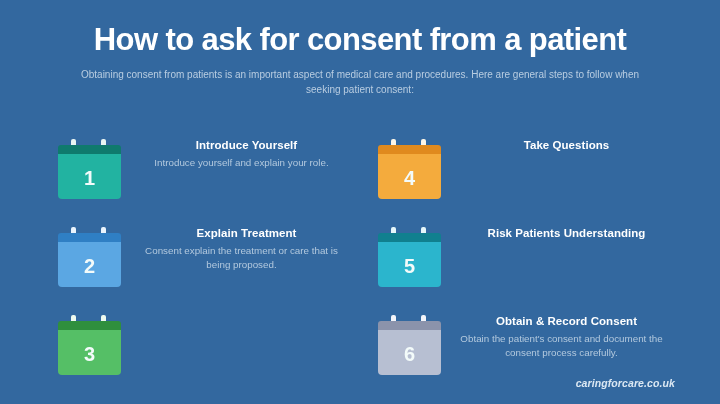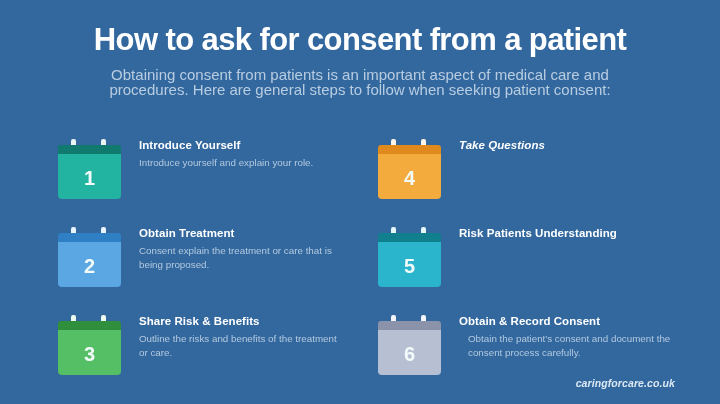--- a/index.html
+++ b/index.html
@@ -32,21 +32,21 @@
     margin: 0;
     font-size: 31px;
     line-height: 36px;
     font-weight: bold;
     letter-spacing: -0.6px;
     color: #ffffff;
   }
   .poster-subtitle {
     margin: 9px auto 16px auto;
     width: 566px;
-    font-size: 15px;
+    font-size: 10px;
     line-height: 15px;
     color: #b9cde1;
     font-weight: normal;
   }
 
   
   .steps-grid {
     position: absolute;
     top: 133px;
     left: 58px;
@@ -114,20 +114,21 @@
     line-height: 1;
     padding-top: 2px;
   }
 
   
   .step-text {
     padding-left: 18px;
     padding-top: 5px;
     flex: 1 1 auto;
     min-width: 0;
+    text-align: center;
   }
   .step-heading {
     margin: 0;
     font-size: 11.5px;
     font-weight: bold;
     color: #ffffff;
     line-height: 14px;
     letter-spacing: 0.05px;
   }
   .step-desc {
@@ -184,37 +185,37 @@
         <div class="cal-rings">
           <span class="cal-ring left" style="background: rgb(253, 246, 232);"></span>
           <span class="cal-ring right" style="background: rgb(253, 246, 232);"></span>
         </div>
         <div class="cal-head" style="background: rgb(224, 138, 30);"></div>
         <div class="cal-body" style="background: rgb(244, 171, 61);">
           <span class="cal-number" style="color: rgb(243, 251, 250);">4</span>
         </div>
       </div>
       <div class="step-text">
-        <p class="step-heading" style="color: rgb(255, 255, 255); font-style: italic;">Take Questions</p>
+        <p class="step-heading" style="color: rgb(255, 255, 255);">Take Questions</p>
       </div>
     </div>
 
     <div class="step-card">
       <div class="cal-icon">
         <div class="cal-rings">
           <span class="cal-ring left" style="background: rgb(234, 244, 253);"></span>
           <span class="cal-ring right" style="background: rgb(234, 244, 253);"></span>
         </div>
         <div class="cal-head" style="background: rgb(47, 127, 196);"></div>
         <div class="cal-body" style="background: rgb(91, 167, 227);">
           <span class="cal-number" style="color: rgb(243, 251, 250);">2</span>
         </div>
       </div>
       <div class="step-text">
-        <p class="step-heading" style="color: rgb(255, 255, 255);">Obtain Treatment</p>
+        <p class="step-heading" style="color: rgb(255, 255, 255);">Explain Treatment</p>
         <p class="step-desc" style="color: rgb(179, 201, 222);">Consent explain the treatment or care that is being proposed.</p>
       </div>
     </div>
 
     <div class="step-card">
       <div class="cal-icon">
         <div class="cal-rings">
           <span class="cal-ring left" style="background: rgb(230, 247, 250);"></span>
           <span class="cal-ring right" style="background: rgb(230, 247, 250);"></span>
         </div>
@@ -232,40 +233,36 @@
       <div class="cal-icon">
         <div class="cal-rings">
           <span class="cal-ring left" style="background: rgb(238, 250, 239);"></span>
           <span class="cal-ring right" style="background: rgb(238, 250, 239);"></span>
         </div>
         <div class="cal-head" style="background: rgb(47, 143, 61);"></div>
         <div class="cal-body" style="background: rgb(85, 191, 102);">
           <span class="cal-number" style="color: rgb(243, 251, 250);">3</span>
         </div>
       </div>
-      <div class="step-text">
-        <p class="step-heading" style="color: rgb(255, 255, 255);">Share Risk &amp; Benefits</p>
-        <p class="step-desc" style="color: rgb(179, 201, 222);">Outline the risks and benefits of the treatment or care.</p>
-      </div>
     </div>
 
     <div class="step-card">
       <div class="cal-icon">
         <div class="cal-rings">
           <span class="cal-ring left" style="background: rgb(243, 245, 250);"></span>
           <span class="cal-ring right" style="background: rgb(243, 245, 250);"></span>
         </div>
         <div class="cal-head" style="background: rgb(139, 147, 171);"></div>
         <div class="cal-body" style="background: rgb(183, 191, 210);">
           <span class="cal-number" style="color: rgb(243, 251, 250);">6</span>
         </div>
       </div>
       <div class="step-text">
         <p class="step-heading" style="color: rgb(255, 255, 255);">Obtain &amp; Record Consent</p>
-        <p class="step-desc" style="color: rgb(179, 201, 222); margin-left: 9px;">Obtain the patient's consent and document the consent process carefully.</p>
+        <p class="step-desc" style="color: rgb(179, 201, 222);">Obtain the patient's consent and document the consent process carefully.</p>
       </div>
     </div>
 
   </div>
 
   <div class="footer" style="color: rgb(220, 232, 243);">caringforcare.co.uk</div>
 
 </div>
 
 </body></html>

